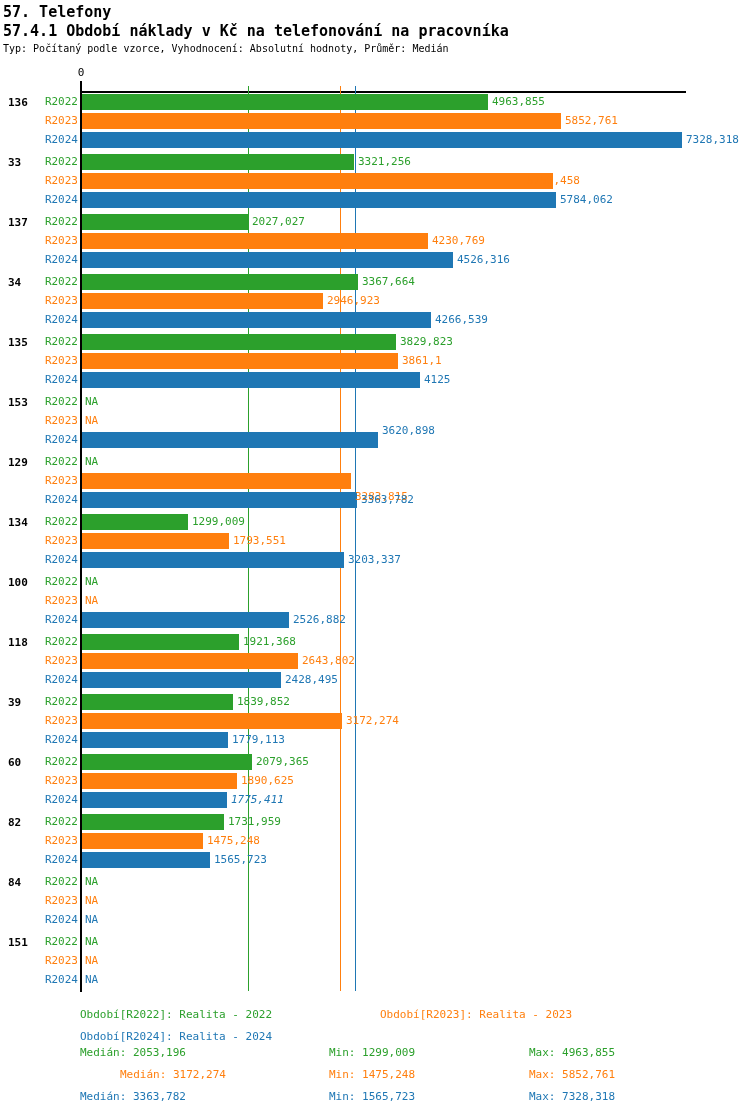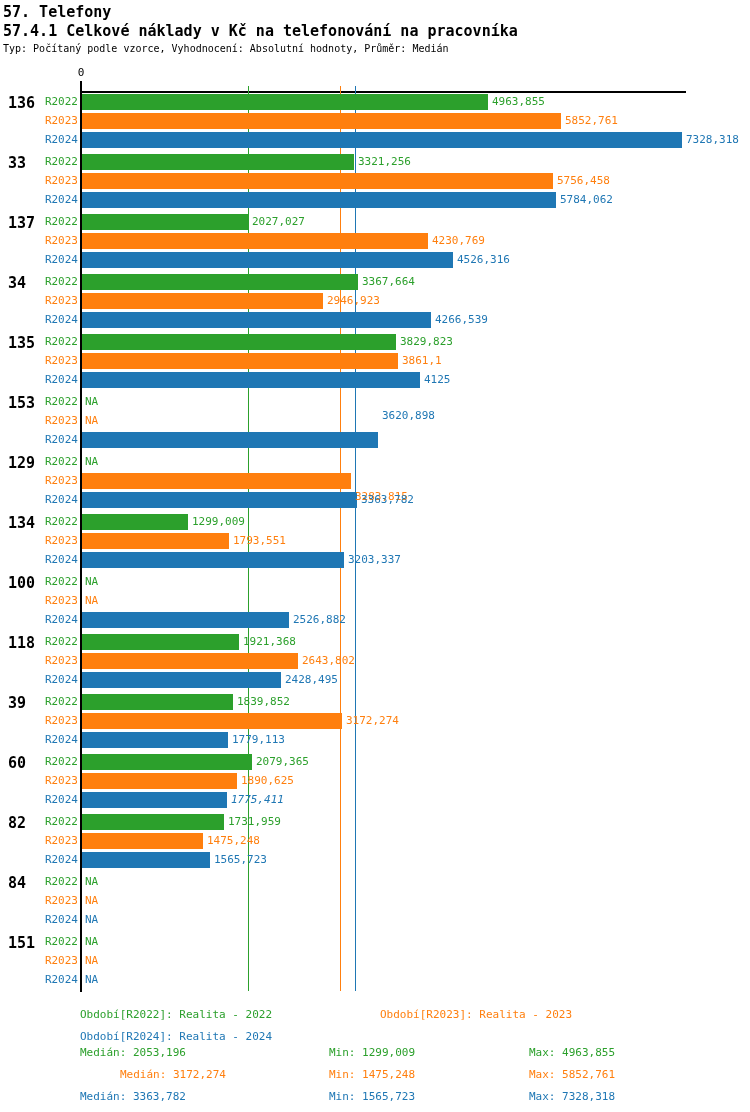--- a/index.html
+++ b/index.html
@@ -7,30 +7,30 @@
   body {
     width:750px; height:1112px; position:relative; overflow:hidden;
     font-family:"DejaVu Sans Mono", monospace; color:#000;
   }
   .abs { position:absolute; }
   .t1 { left:3px; top:3px;  font-size:15px; font-weight:bold; line-height:18px; white-space:pre; }
   .t2 { left:3px; top:22px; font-size:15px; font-weight:bold; line-height:18px; white-space:pre; }
   .sub{ left:3px; top:43px; font-size:10px; line-height:12px; white-space:pre; }
   .axis { background:#000; }
   .txt11 { font-size:11px; line-height:16px; white-space:pre; }
-  .glabel { font-size:15px; font-weight:bold; line-height:16px; white-space:pre; }
+  .glabel { font-size:11px; font-weight:bold; line-height:16px; white-space:pre; }
   .series-label { text-align:right; }
   .legend-item { font-size:11px; line-height:13px; white-space:pre; }
   .zero { font-size:11px; line-height:14px; text-align:center; }
 </style>
 </head>
 <body>
 
 <div class="abs t1">57. Telefony</div>
-<div class="abs t2">57.4.1 Celkové náklady v Kč na telefonování na pracovníka</div>
+<div class="abs t2">57.4.1 Období náklady v Kč na telefonování na pracovníka</div>
 <div class="abs sub">Typ: Počítaný podle vzorce, Vyhodnocení: Absolutní hodnoty, Průměr: Medián</div>
 
 <div id="chart">
     <div class="abs axis" style="left: 80px; top: 91px; width: 606px; height: 2px;"></div>
     <div class="abs axis" style="left: 80px; top: 81px; width: 2px; height: 911px;"></div>
     <div class="abs zero" style="left: 72px; top: 66px; width: 18px;">0</div>
     <div class="abs " style="left: 248px; top: 86px; width: 1px; height: 905px; background: rgb(44, 160, 44); z-index: 1;"></div>
     <div class="abs " style="left: 340px; top: 86px; width: 1px; height: 905px; background: rgb(255, 127, 14); z-index: 1;"></div>
     <div class="abs " style="left: 355px; top: 86px; width: 1px; height: 905px; background: rgb(31, 119, 180); z-index: 1;"></div>
     <div class="abs glabel" style="left: 8px; top: 95px;">136</div>
@@ -42,21 +42,21 @@
     <div class="abs txt11" style="left: 565px; top: 113px; color: rgb(255, 127, 14); z-index: 3;">5852,761</div>
     <div class="abs txt11 series-label" style="left: 0px; top: 132px; width: 78px; color: rgb(31, 119, 180);">R2024</div>
     <div class="abs " style="left: 82px; top: 132px; width: 600px; height: 16px; background: rgb(31, 119, 180); z-index: 2;"></div>
     <div class="abs txt11" style="left: 686px; top: 132px; color: rgb(31, 119, 180); z-index: 3;">7328,318</div>
     <div class="abs glabel" style="left: 8px; top: 155px;">33</div>
     <div class="abs txt11 series-label" style="left: 0px; top: 154px; width: 78px; color: rgb(44, 160, 44);">R2022</div>
     <div class="abs " style="left: 82px; top: 154px; width: 272px; height: 16px; background: rgb(44, 160, 44); z-index: 2;"></div>
     <div class="abs txt11" style="left: 358px; top: 154px; color: rgb(44, 160, 44); z-index: 3;">3321,256</div>
     <div class="abs txt11 series-label" style="left: 0px; top: 173px; width: 78px; color: rgb(255, 127, 14);">R2023</div>
     <div class="abs " style="left: 82px; top: 173px; width: 471px; height: 16px; background: rgb(255, 127, 14); z-index: 2;"></div>
-    <div class="abs txt11" style="left: 557px; top: 173px; color: rgb(255, 127, 14); z-index: 3;">5756,458</div>
+    <div class="abs txt11" style="left: 527px; top: 173px; color: rgb(255, 127, 14); z-index: 3;">5756,458</div>
     <div class="abs txt11 series-label" style="left: 0px; top: 192px; width: 78px; color: rgb(31, 119, 180);">R2024</div>
     <div class="abs " style="left: 82px; top: 192px; width: 474px; height: 16px; background: rgb(31, 119, 180); z-index: 2;"></div>
     <div class="abs txt11" style="left: 560px; top: 192px; color: rgb(31, 119, 180); z-index: 3;">5784,062</div>
     <div class="abs glabel" style="left: 8px; top: 215px;">137</div>
     <div class="abs txt11 series-label" style="left: 0px; top: 214px; width: 78px; color: rgb(44, 160, 44);">R2022</div>
     <div class="abs " style="left: 82px; top: 214px; width: 166px; height: 16px; background: rgb(44, 160, 44); z-index: 2;"></div>
     <div class="abs txt11" style="left: 252px; top: 214px; color: rgb(44, 160, 44); z-index: 3;">2027,027</div>
     <div class="abs txt11 series-label" style="left: 0px; top: 233px; width: 78px; color: rgb(255, 127, 14);">R2023</div>
     <div class="abs " style="left: 82px; top: 233px; width: 346px; height: 16px; background: rgb(255, 127, 14); z-index: 2;"></div>
     <div class="abs txt11" style="left: 432px; top: 233px; color: rgb(255, 127, 14); z-index: 3;">4230,769</div>
@@ -83,21 +83,21 @@
     <div class="abs txt11 series-label" style="left: 0px; top: 372px; width: 78px; color: rgb(31, 119, 180);">R2024</div>
     <div class="abs " style="left: 82px; top: 372px; width: 338px; height: 16px; background: rgb(31, 119, 180); z-index: 2;"></div>
     <div class="abs txt11" style="left: 424px; top: 372px; color: rgb(31, 119, 180); z-index: 3;">4125</div>
     <div class="abs glabel" style="left: 8px; top: 395px;">153</div>
     <div class="abs txt11 series-label" style="left: 0px; top: 394px; width: 78px; color: rgb(44, 160, 44);">R2022</div>
     <div class="abs txt11" style="left: 85px; top: 394px; color: rgb(44, 160, 44); z-index: 3;">NA</div>
     <div class="abs txt11 series-label" style="left: 0px; top: 413px; width: 78px; color: rgb(255, 127, 14);">R2023</div>
     <div class="abs txt11" style="left: 85px; top: 413px; color: rgb(255, 127, 14); z-index: 3;">NA</div>
     <div class="abs txt11 series-label" style="left: 0px; top: 432px; width: 78px; color: rgb(31, 119, 180);">R2024</div>
     <div class="abs " style="left: 82px; top: 432px; width: 296px; height: 16px; background: rgb(31, 119, 180); z-index: 2;"></div>
-    <div class="abs txt11" style="left: 382px; top: 408px; color: rgb(31, 119, 180); z-index: 3;">3620,898</div>
+    <div class="abs txt11" style="left: 382px; top: 423px; color: rgb(31, 119, 180); z-index: 3;">3620,898</div>
     <div class="abs glabel" style="left: 8px; top: 455px;">129</div>
     <div class="abs txt11 series-label" style="left: 0px; top: 454px; width: 78px; color: rgb(44, 160, 44);">R2022</div>
     <div class="abs txt11" style="left: 85px; top: 454px; color: rgb(44, 160, 44); z-index: 3;">NA</div>
     <div class="abs txt11 series-label" style="left: 0px; top: 473px; width: 78px; color: rgb(255, 127, 14);">R2023</div>
     <div class="abs " style="left: 82px; top: 473px; width: 269px; height: 16px; background: rgb(255, 127, 14); z-index: 2;"></div>
     <div class="abs txt11" style="left: 355px; top: 473px; color: rgb(255, 127, 14); z-index: 3; margin-top: 16px;">3283,815</div>
     <div class="abs txt11 series-label" style="left: 0px; top: 492px; width: 78px; color: rgb(31, 119, 180);">R2024</div>
     <div class="abs " style="left: 82px; top: 492px; width: 275px; height: 16px; background: rgb(31, 119, 180); z-index: 2;"></div>
     <div class="abs txt11" style="left: 361px; top: 492px; color: rgb(31, 119, 180); z-index: 3;">3363,782</div>
     <div class="abs glabel" style="left: 8px; top: 515px;">134</div>

